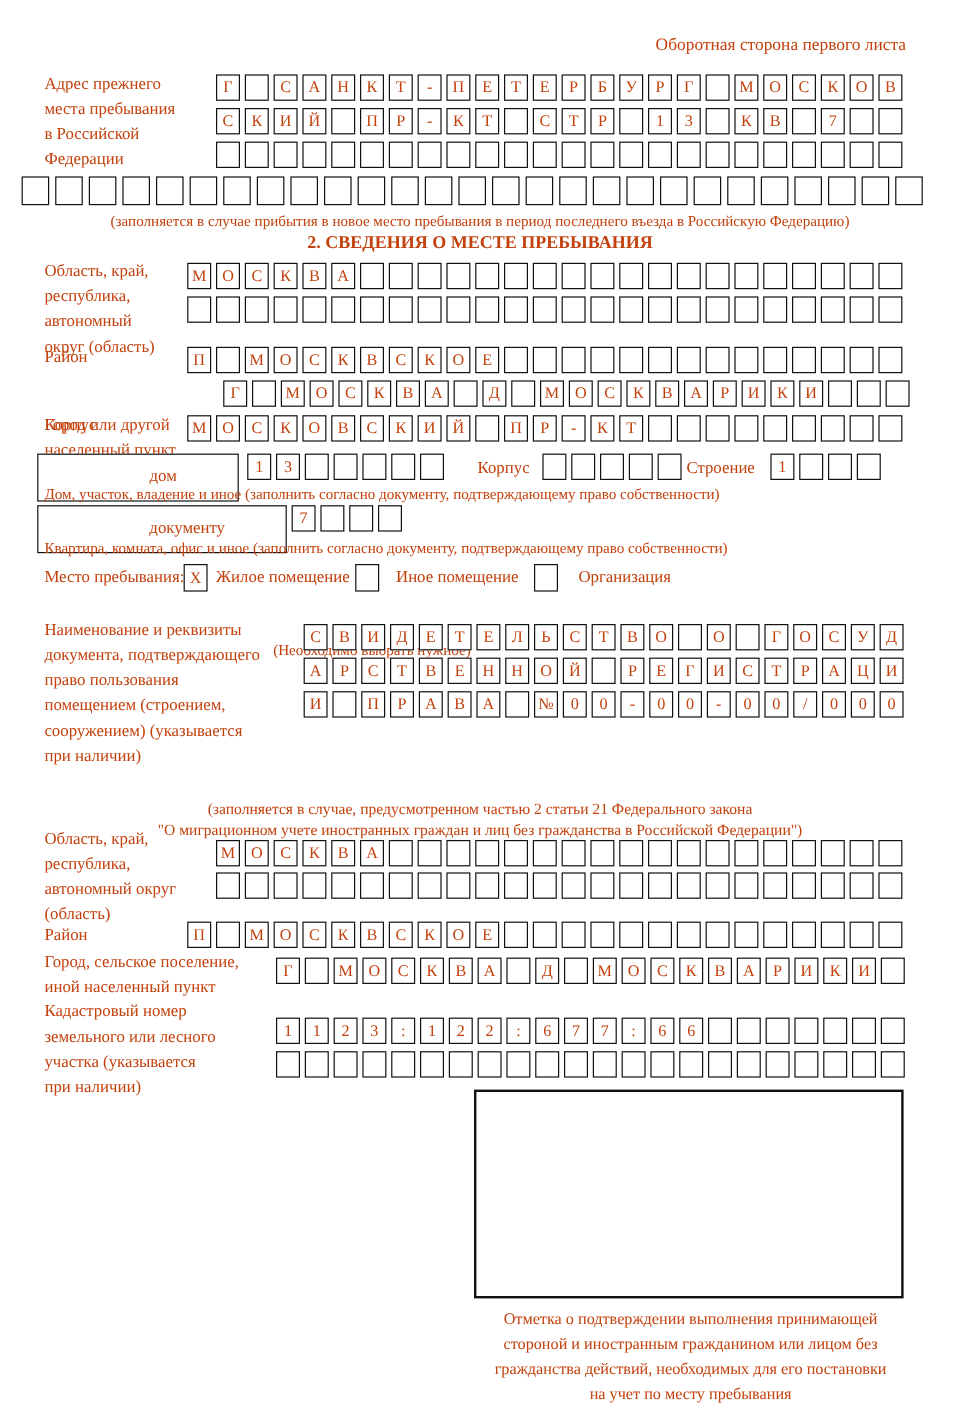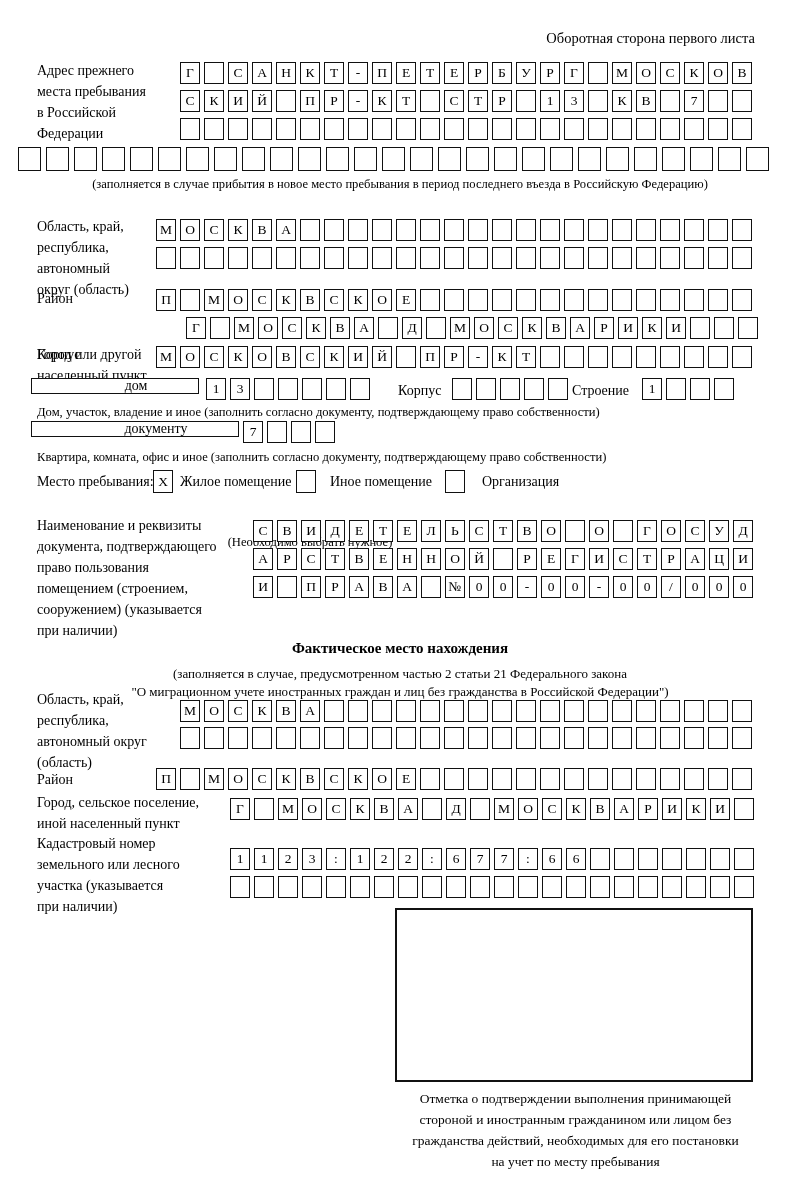--- a/index.html
+++ b/index.html
@@ -1,28 +1,28 @@
 <!DOCTYPE html>
 <html><head>
 <meta charset="utf-8">
 <style>
   html,body{margin:0;padding:0;background:#fff;}
   .page{position:relative;width:800px;height:1180px;background:#fff;
-        font-family:"Liberation Serif",serif;color:#000000;overflow:hidden;}
+        font-family:"Liberation Serif",serif;color:#c2410c;overflow:hidden;}
   .abs{position:absolute;}
   .lbl{font-size:14px;line-height:21px;white-space:pre-line;}
   .cap{font-size:12.6px;line-height:16px;}
   .ttl{font-weight:bold;font-size:15px;}
   .center{left:0;width:800px;text-align:center;}
   .row{position:absolute;display:flex;}
   .cell{width:20px;height:22px;border:1.5px solid #111;box-sizing:border-box;
         margin-right:4px;display:flex;align-items:center;justify-content:center;
         font-size:13.5px;background:#fff;flex:0 0 auto;}
   .row-wide .cell{width:23px;height:24px;margin-right:5px;}
-  .wbox{position:absolute;border:1.6px solid #111;box-sizing:border-box;height:16px;
+  .wbox{position:absolute;border:1.6px solid #111;box-sizing:border-box;height:40px;
         display:flex;align-items:center;justify-content:center;font-size:14px;background:#fff;padding-left:42px;}
   .cb{position:absolute;width:20px;height:23px;border:1.6px solid #111;box-sizing:border-box;
       display:flex;align-items:center;justify-content:center;font-size:13.5px;background:#fff;}
   .stamp{position:absolute;border:2px solid #111;box-sizing:border-box;background:#fff;}
   .footer{white-space:pre-line;font-size:13.5px;line-height:21px;text-align:center;}
   .note{font-size:14.5px;}
 </style>
 </head>
 <body>
 
@@ -136,20 +136,21 @@
       <span class="cell"></span>
       <span class="cell"></span>
       <span class="cell"></span>
       <span class="cell"></span>
       <span class="cell"></span>
       <span class="cell"></span>
       <span class="cell"></span>
     </div>
   <div class="abs cap center" style="top:176px;">(заполняется в случае прибытия в новое место пребывания в период последнего въезда в Российскую Федерацию)</div>
 
+  <div class="abs ttl center" style="top:195px;">2. СВЕДЕНИЯ О МЕСТЕ ПРЕБЫВАНИЯ</div>
 
   <div class="abs lbl" style="left:37px;top:216px;">Область, край,
 республика,
 автономный
 округ (область)</div>
   <div class="row" style="left:156px;top:219px;">
       <span class="cell">М</span>
       <span class="cell">О</span>
       <span class="cell">С</span>
       <span class="cell">К</span>
@@ -404,21 +405,20 @@
       <span class="cell">0</span>
       <span class="cell">-</span>
       <span class="cell">0</span>
       <span class="cell">0</span>
       <span class="cell">/</span>
       <span class="cell">0</span>
       <span class="cell">0</span>
       <span class="cell">0</span>
     </div>
 
-  <div class="abs ttl center" style="top:640px;">Фактическое место нахождения</div>
   <div class="abs cap center" style="top:666px;font-size:13px;">(заполняется в случае, предусмотренном частью 2 статьи 21 Федерального закона</div>
   <div class="abs cap center" style="top:684px;font-size:13px;">"О миграционном учете иностранных граждан и лиц без гражданства в Российской Федерации")</div>
 
   <div class="abs lbl" style="left:37px;top:689px;">Область, край,
 республика,
 автономный округ
 (область)</div>
   <div class="row" style="left:180px;top:700px;">
       <span class="cell">М</span>
       <span class="cell">О</span>

